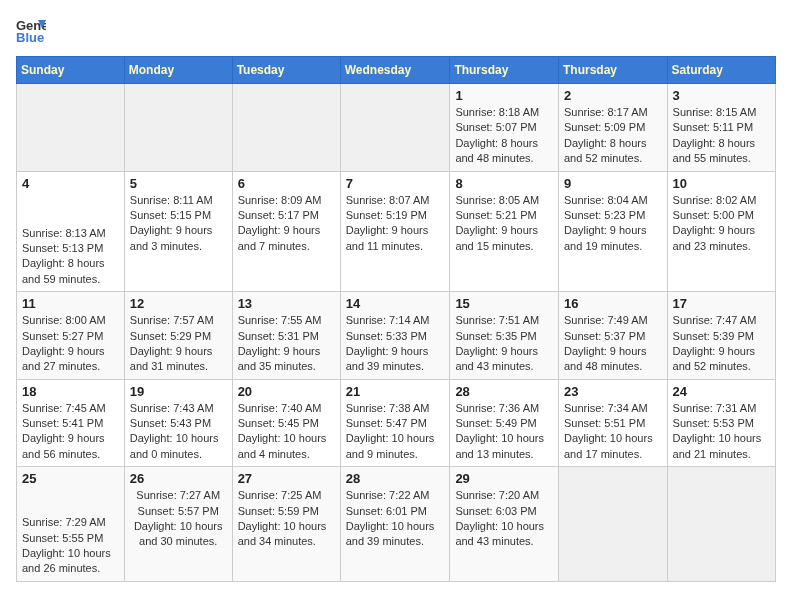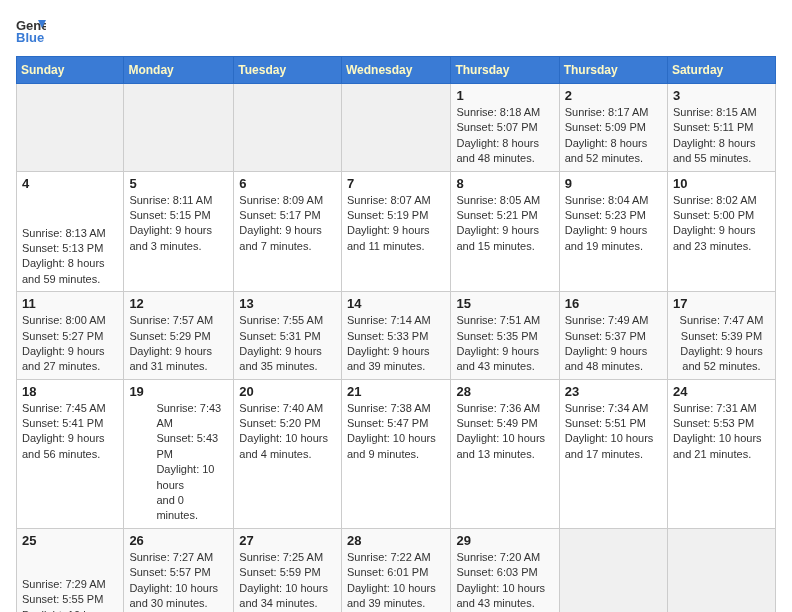--- a/index.html
+++ b/index.html
@@ -219,45 +219,45 @@
         </td>
         <td>
           <span class="day-num">16</span>
           <div class="day-info" style="white-space: pre-line;">Sunrise: 7:49 AM
 Sunset: 5:37 PM
 Daylight: 9 hours
 and 48 minutes.</div>
         </td>
         <td>
           <span class="day-num">17</span>
-          <div class="day-info" style="white-space: pre-line; text-align: center;">Sunrise: 7:47 AM
+          <div class="day-info" style="white-space: pre-line;">Sunrise: 7:47 AM
 Sunset: 5:39 PM
 Daylight: 9 hours
 and 52 minutes.</div>
         </td>
       </tr>
       <tr>
         <td>
           <span class="day-num">18</span>
           <div class="day-info" style="white-space: pre-line;">Sunrise: 7:45 AM
 Sunset: 5:41 PM
 Daylight: 9 hours
 and 56 minutes.</div>
         </td>
         <td>
           <span class="day-num">19</span>
-          <div class="day-info" style="white-space: pre-line; margin-left: 27px;">Sunrise: 7:43 AM
+          <div class="day-info" style="white-space: pre-line;">Sunrise: 7:43 AM
 Sunset: 5:43 PM
 Daylight: 10 hours
 and 0 minutes.</div>
         </td>
         <td>
           <span class="day-num">20</span>
           <div class="day-info" style="white-space: pre-line;">Sunrise: 7:40 AM
-Sunset: 5:20 PM
+Sunset: 5:45 PM
 Daylight: 10 hours
 and 4 minutes.</div>
         </td>
         <td>
           <span class="day-num">21</span>
           <div class="day-info" style="white-space: pre-line;">Sunrise: 7:38 AM
 Sunset: 5:47 PM
 Daylight: 10 hours
 and 9 minutes.</div>
         </td>
@@ -286,21 +286,21 @@
       <tr>
         <td>
           <span class="day-num">25</span>
           <div class="day-info" style="white-space: pre-line; margin-top: 29px;">Sunrise: 7:29 AM
 Sunset: 5:55 PM
 Daylight: 10 hours
 and 26 minutes.</div>
         </td>
         <td>
           <span class="day-num">26</span>
-          <div class="day-info" style="white-space: pre-line;">Sunrise: 7:27 AM
+          <div class="day-info" style="white-space: pre-line; text-align: center;">Sunrise: 7:27 AM
 Sunset: 5:57 PM
 Daylight: 10 hours
 and 30 minutes.</div>
         </td>
         <td>
           <span class="day-num">27</span>
           <div class="day-info" style="white-space: pre-line;">Sunrise: 7:25 AM
 Sunset: 5:59 PM
 Daylight: 10 hours
 and 34 minutes.</div>

